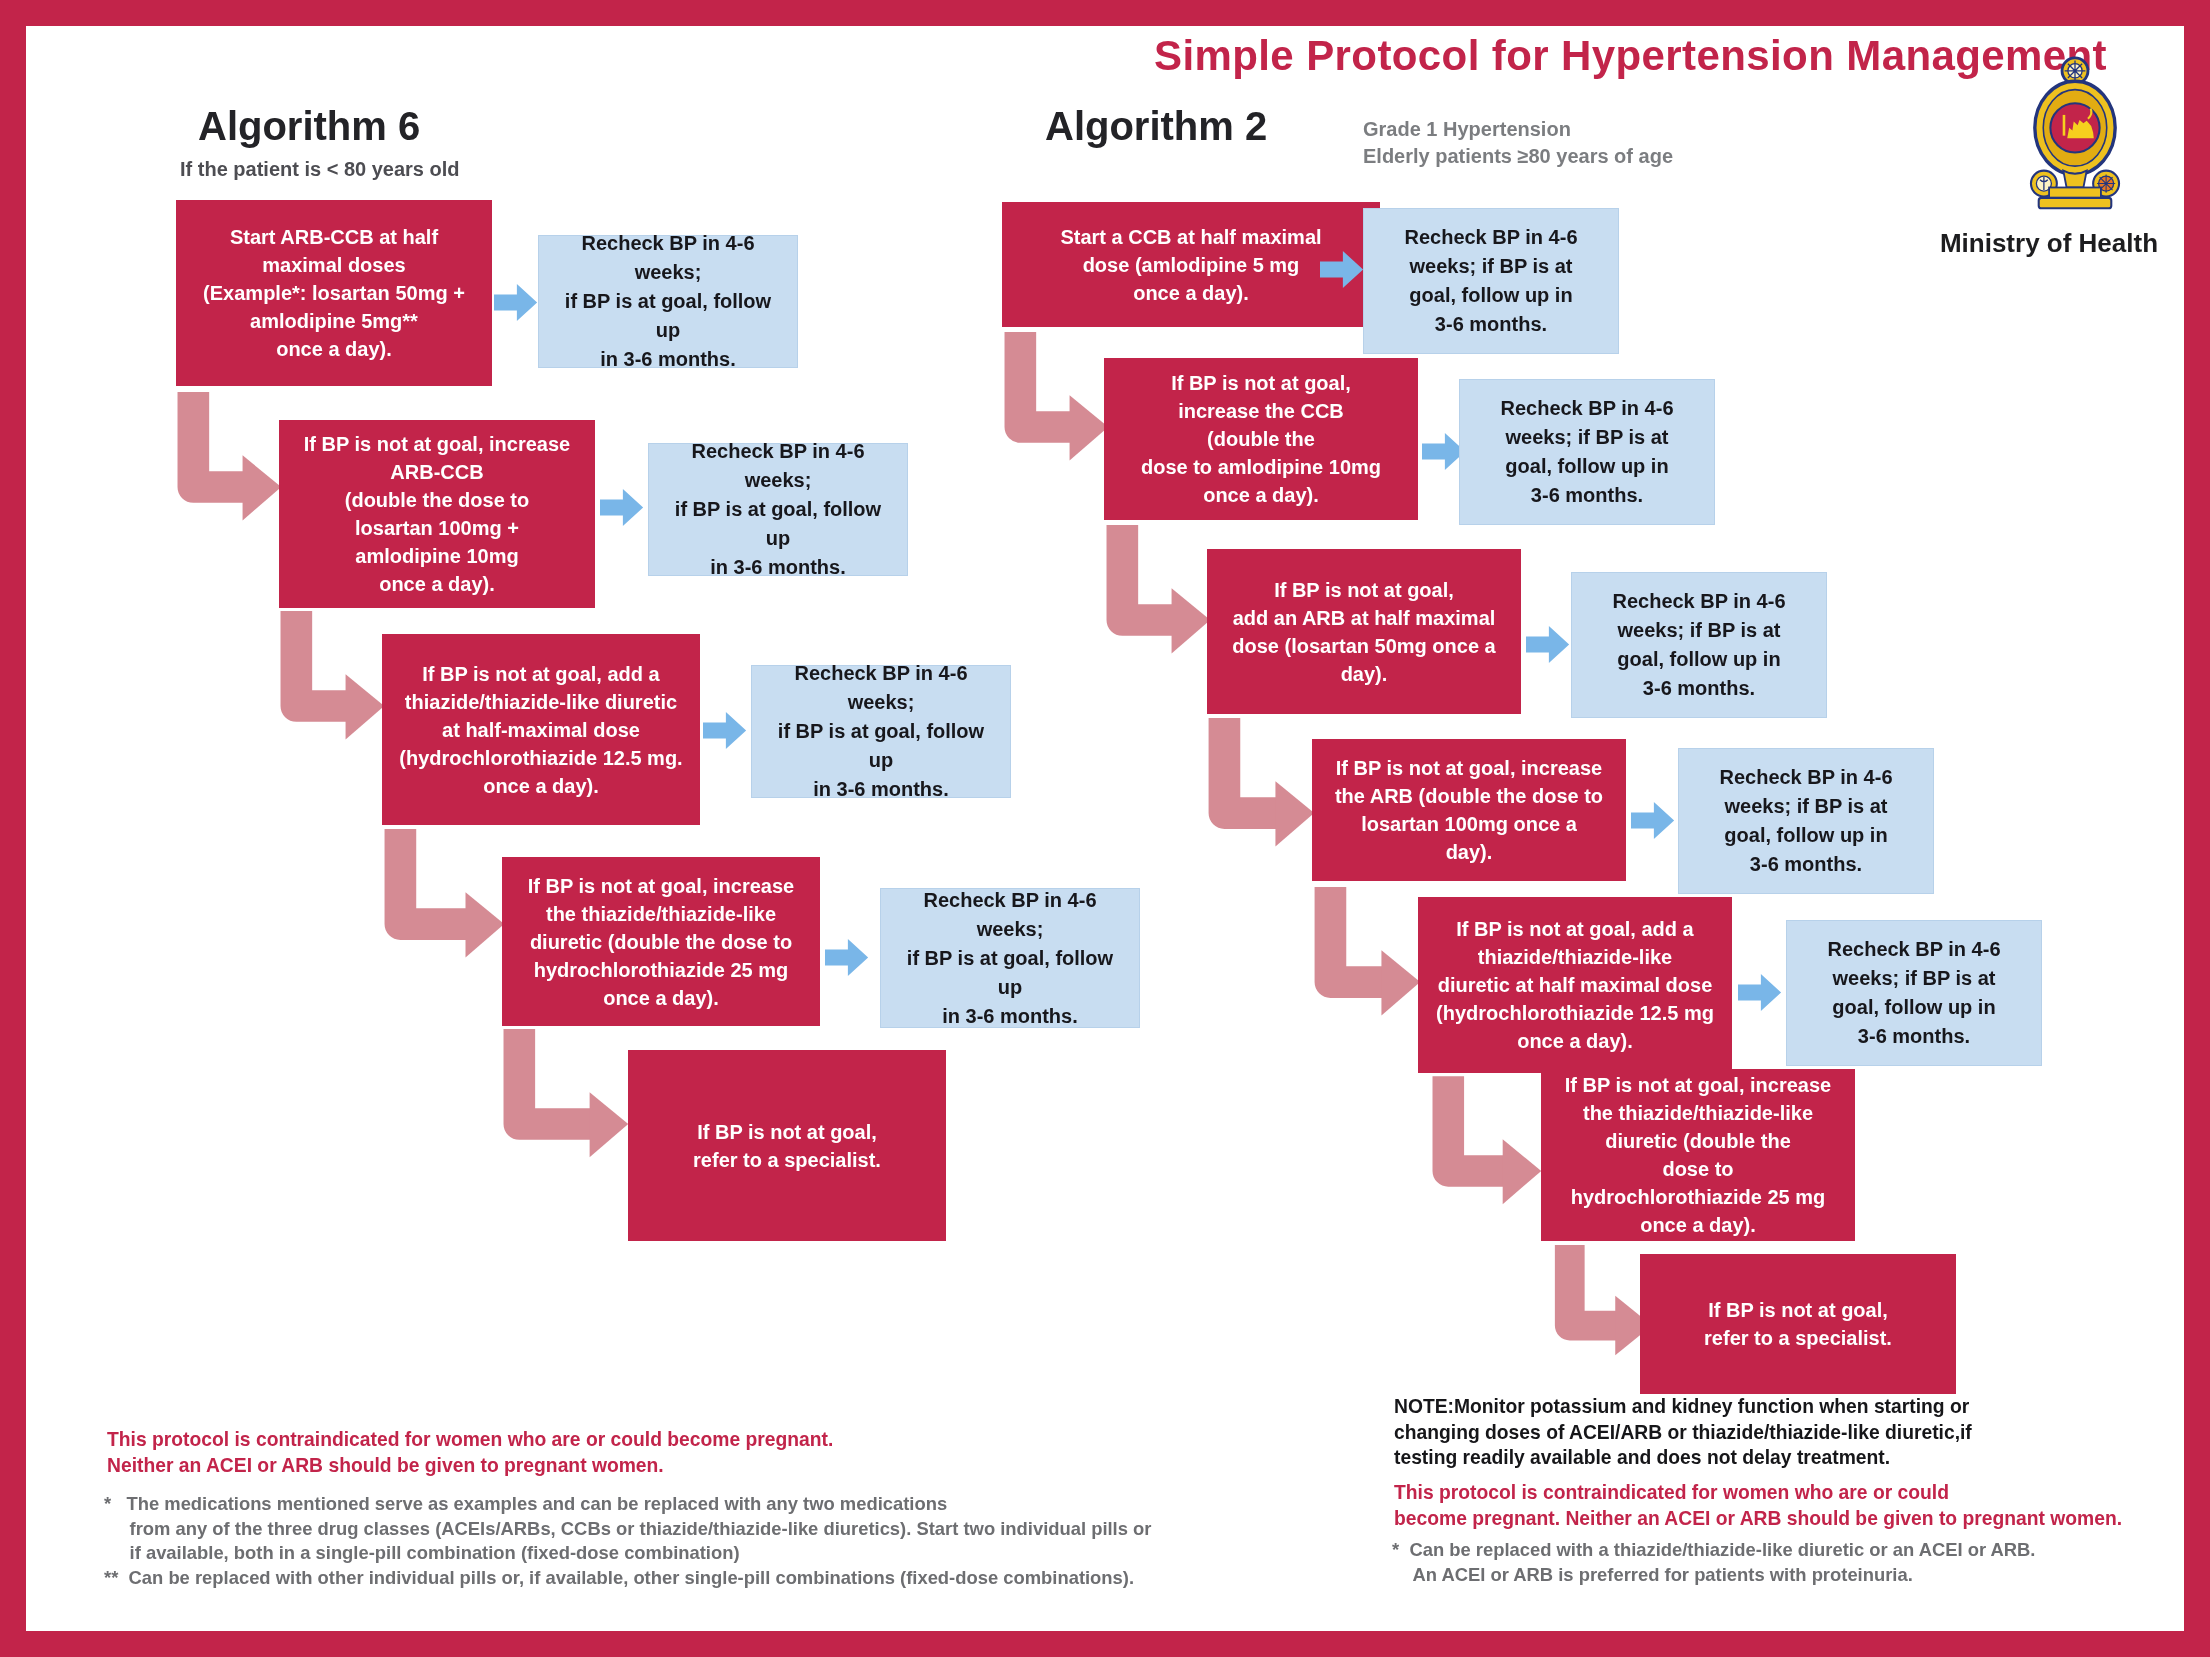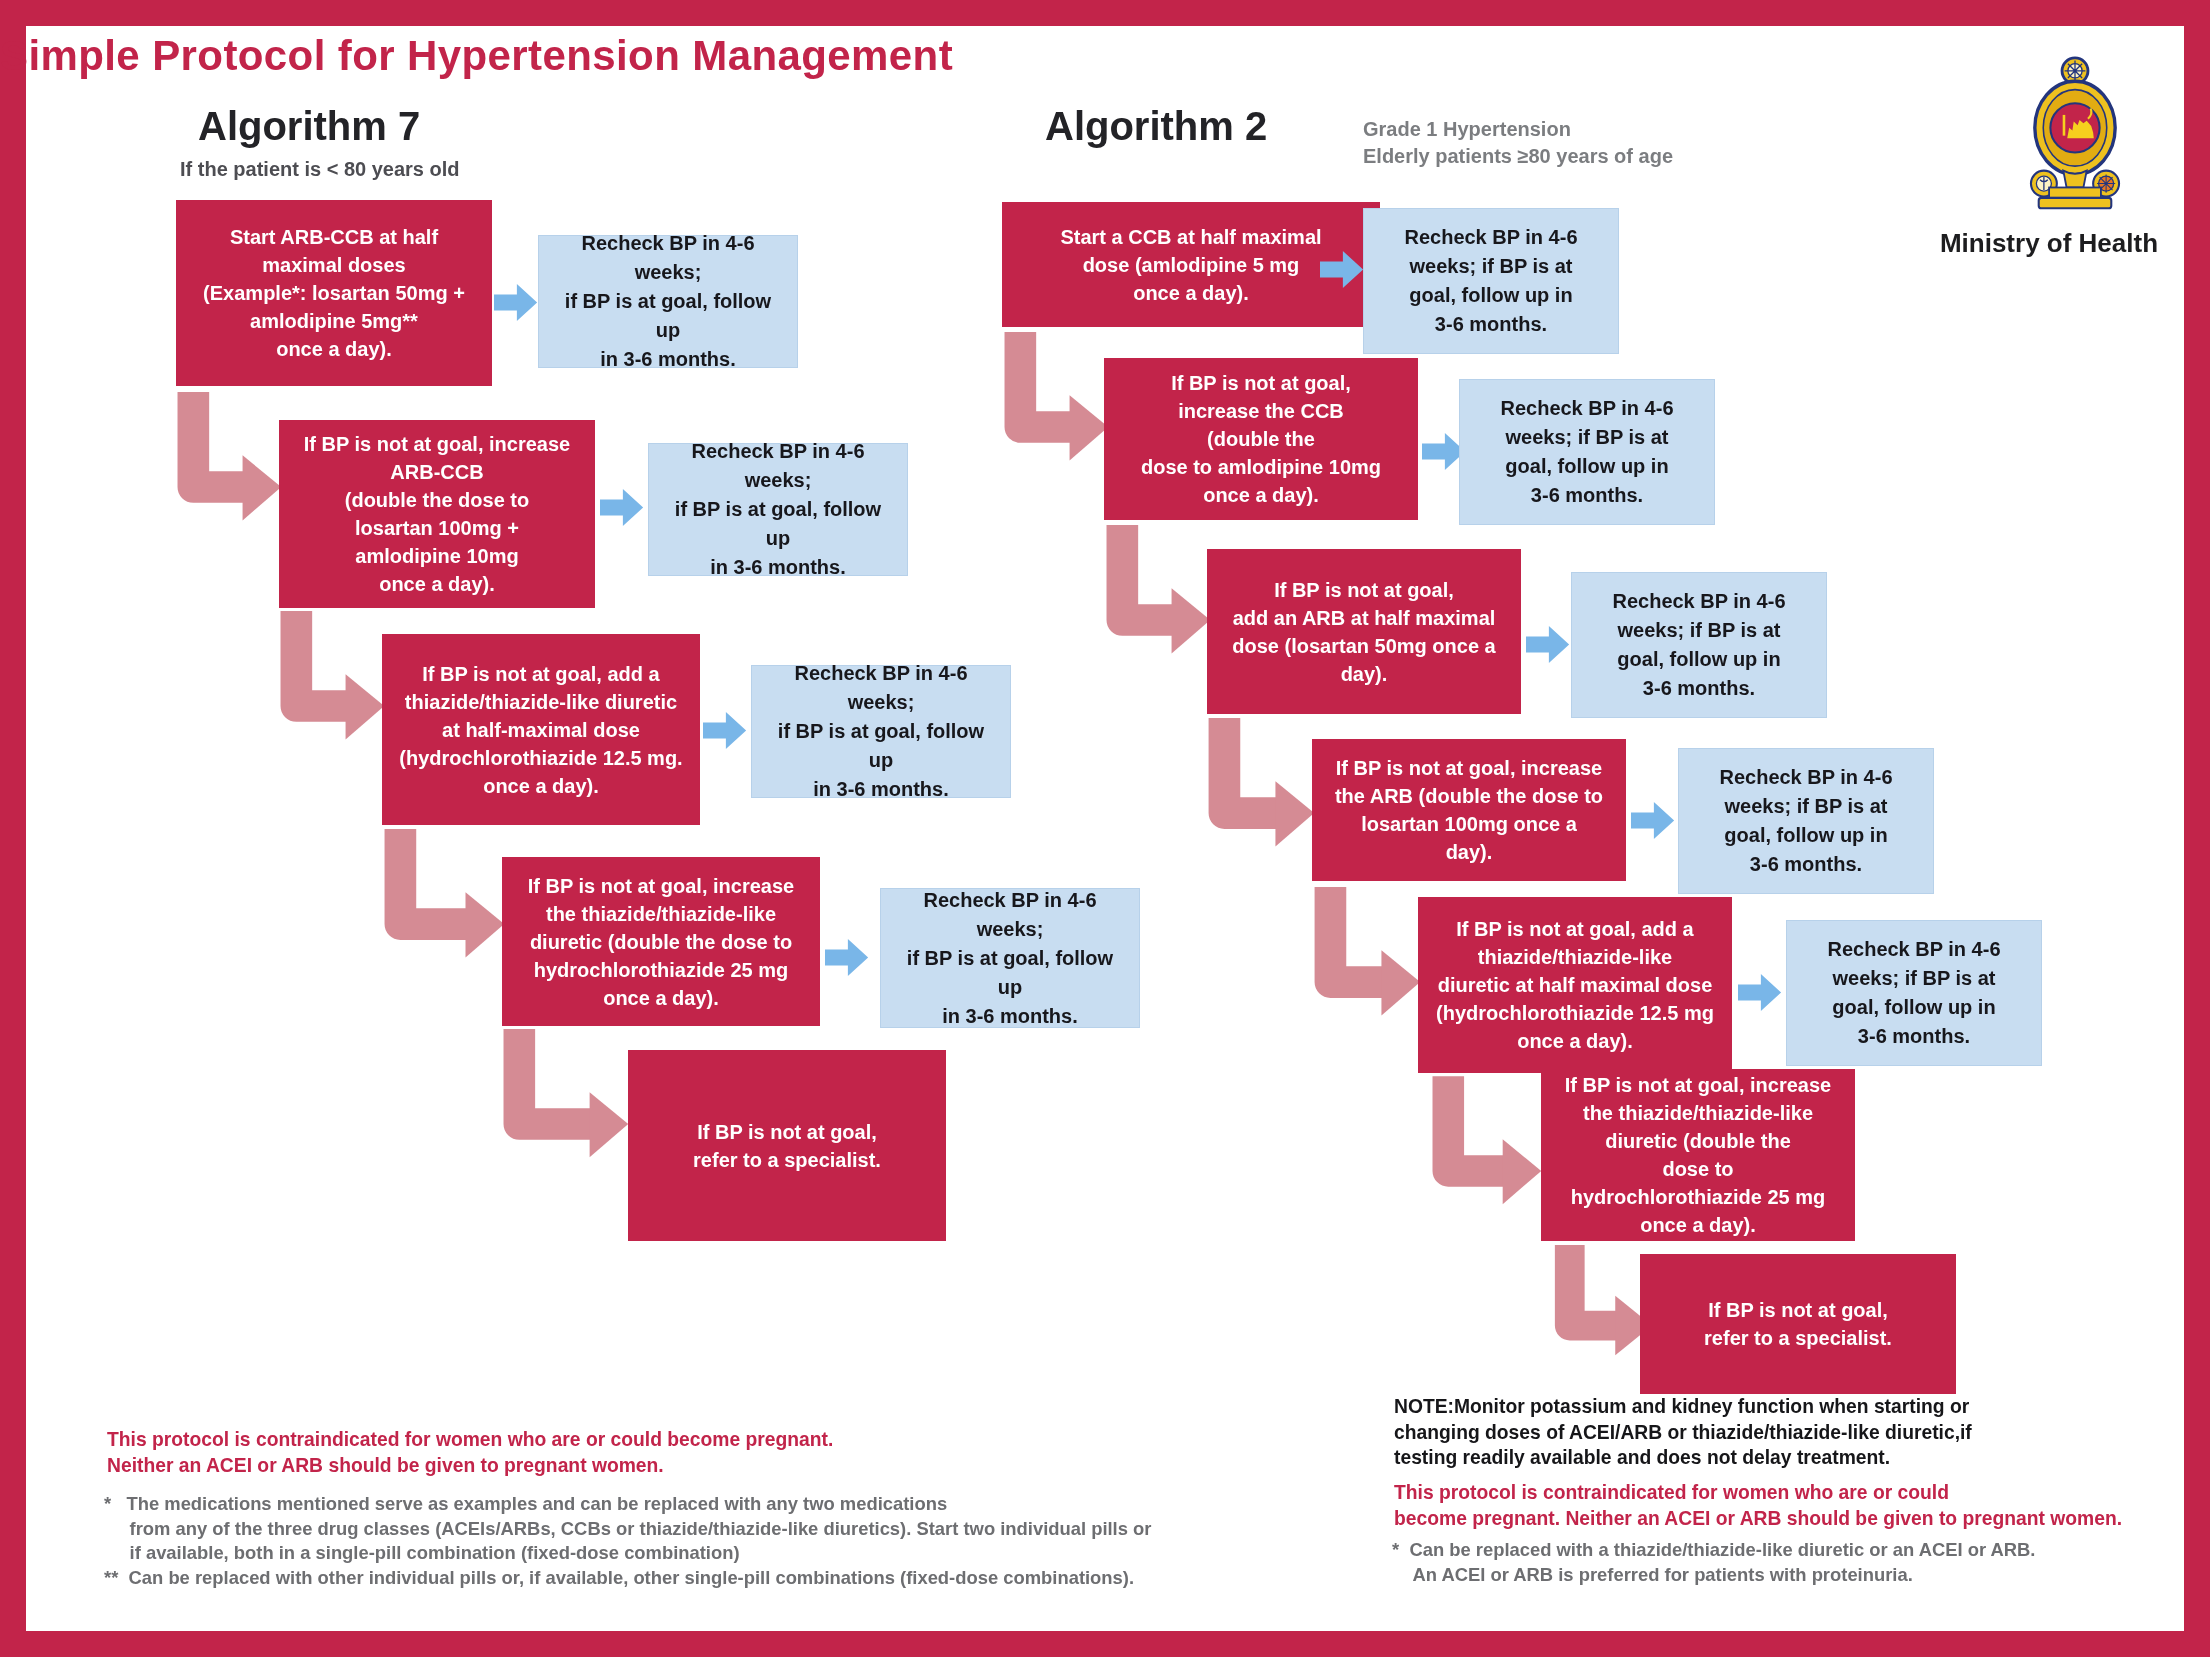--- a/index.html
+++ b/index.html
@@ -11,21 +11,21 @@
     --gray:#7b7d80;
     --darkgray:#4d4d52;
   }
   html,body{margin:0;padding:0;background:#fff;}
   #canvas{
     position:relative;width:2210px;height:1657px;background:#fff;overflow:hidden;
     font-family:"Liberation Sans","DejaVu Sans",sans-serif;
   }
   .frame{position:absolute;background:var(--crimson);}
   .title{
-    position:absolute;left:0;top:32px;width:2107px;text-align:left;
+    position:absolute;left:0;top:32px;width:2107px;text-align:right;
     font-size:42px;font-weight:bold;color:var(--crimson);letter-spacing:0.4px;
   }
   .alg-head{position:absolute;font-size:40px;font-weight:bold;color:#232327;}
   .alg-sub{position:absolute;font-size:20px;font-weight:bold;color:var(--darkgray);white-space:pre-line;}
   .alg-sub.gray{color:var(--gray);line-height:27px;}
   .rbox{
     position:absolute;background:var(--crimson);color:#fff;
     display:flex;align-items:center;justify-content:center;text-align:center;
     font-weight:bold;font-size:20px;line-height:28px;white-space:pre-line;padding:10px;box-sizing:border-box;
   }
@@ -49,21 +49,21 @@
 <body>
 
 <div id="canvas">
 
   <div class="frame" style="left:0;top:0;width:2210px;height:26px"></div>
   <div class="frame" style="left:0;top:1631px;width:2210px;height:26px"></div>
   <div class="frame" style="left:0;top:0;width:26px;height:1657px"></div>
   <div class="frame" style="left:2184px;top:0;width:26px;height:1657px"></div>
 
   <div class="title">Simple Protocol for Hypertension Management</div>
-  <div class="alg-head" style="left:198px;top:104px">Algorithm 7</div>
+  <div class="alg-head" style="left:198px;top:104px">Algorithm 6</div>
   <div class="alg-sub" style="left:180px;top:158px">If the patient is &lt; 80 years old</div>
   <div class="alg-head" style="left:1045px;top:104px">Algorithm 2</div>
   <div class="alg-sub gray" style="left:1363px;top:116px">Grade 1 Hypertension
 Elderly patients ≥80 years of age</div>
 
   <svg class="logo" style="left:2010px;top:54px" width="130" height="162" viewBox="0 0 100 125">
     <circle cx="50" cy="13" r="10" fill="#eec11f" stroke="#23357d" stroke-width="2.2"></circle>
     <circle cx="50" cy="13" r="5.5" fill="#fdf3c4" stroke="#23357d" stroke-width="1"></circle>
     <path d="M50 5 v16 M42 13 h16 M44.5 7.5 l11 11 M55.5 7.5 l-11 11" stroke="#23357d" stroke-width="1"></path>
     <rect x="44" y="21" width="12" height="7" fill="#eec11f" stroke="#23357d" stroke-width="1"></rect>

